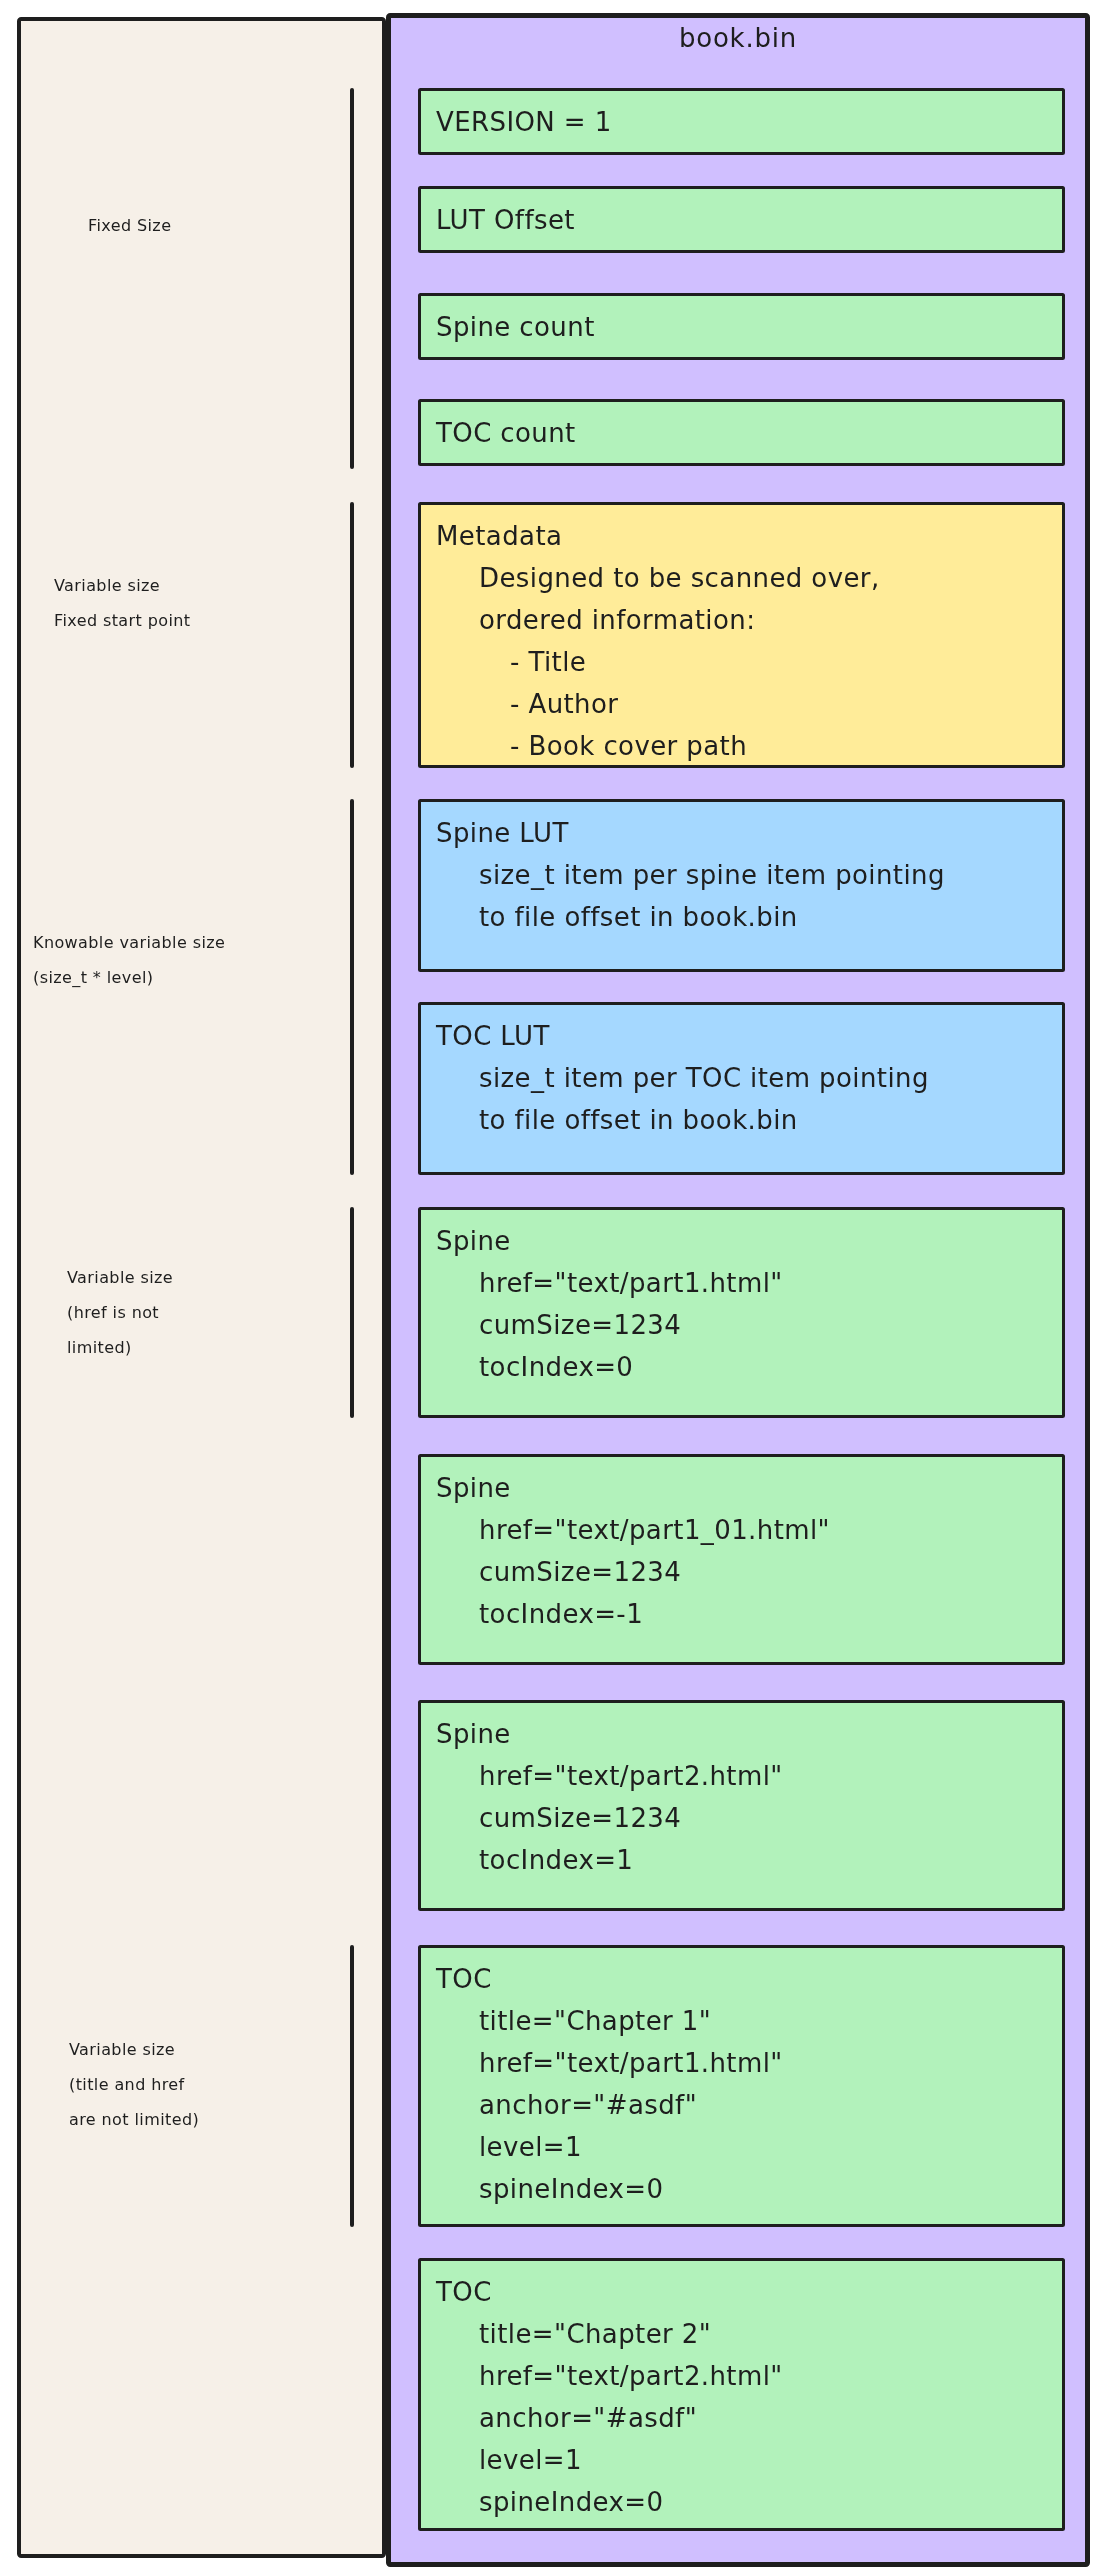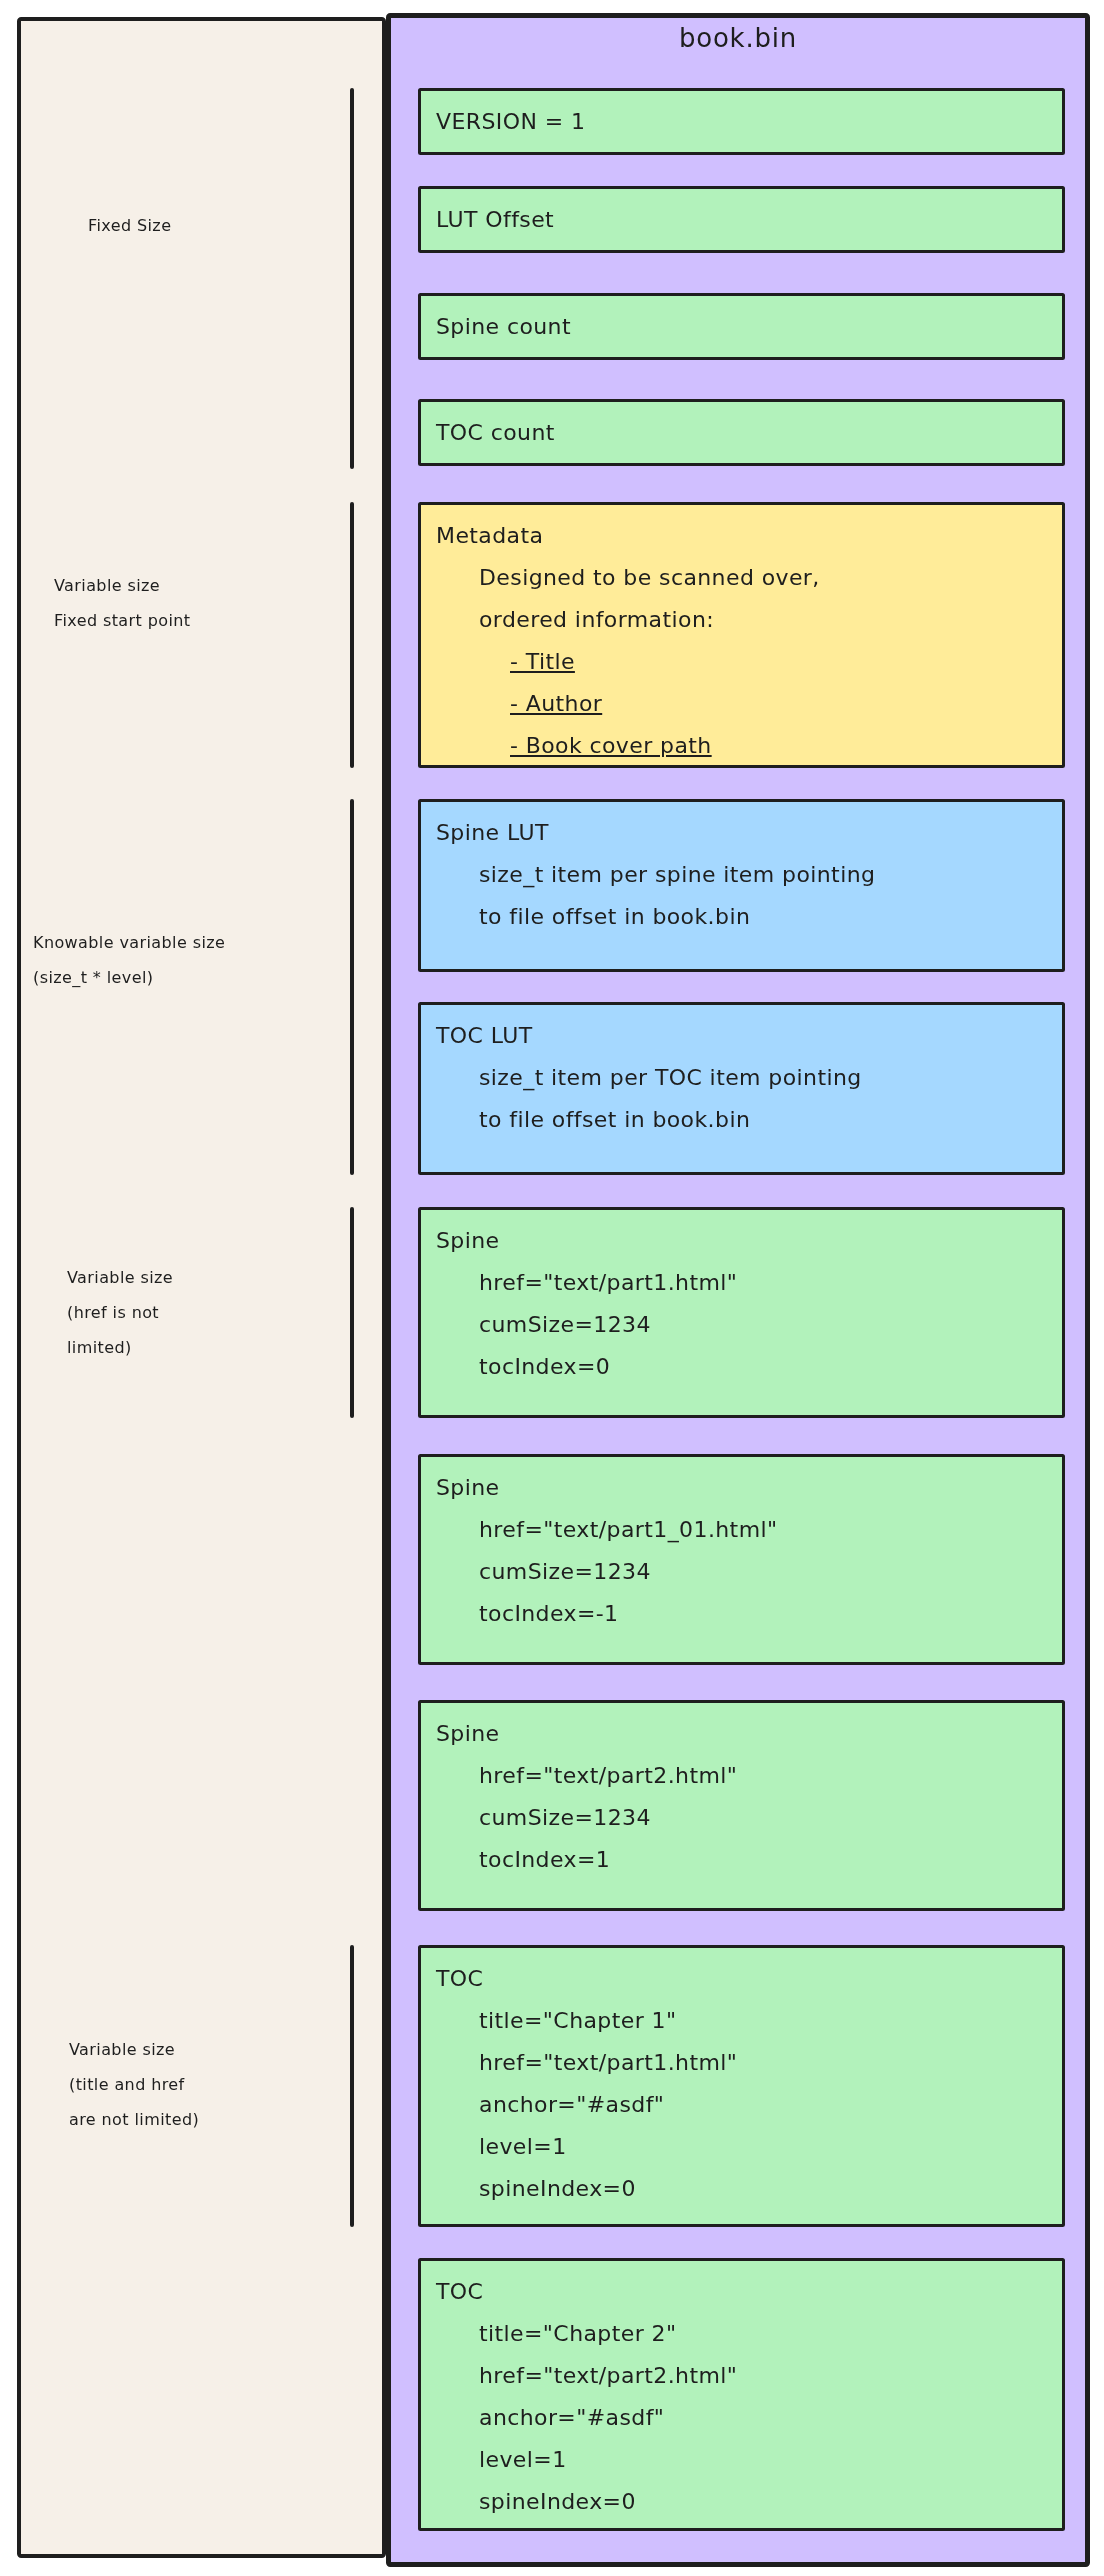--- a/index.html
+++ b/index.html
@@ -19,25 +19,25 @@
   }
   .bin-title{
     position:absolute;left:386px;top:20px;width:704px;height:37px;
     text-align:center;font-size:26px;line-height:37px;letter-spacing:0.8px;
   }
   
   .box{
     position:absolute;left:418px;width:647px;
     border:3.3px solid #1e1e1e;border-radius:2.5px;
     padding:10px 11.7px 0 15px;box-sizing:border-box;
-    font-size:22px;letter-spacing:0.4px;
+    font-size:26px;letter-spacing:0.4px;
   }
   .box .line{line-height:42px;white-space:nowrap;}
   .box .ind1{padding-left:43px;}
-  .box .ind2{padding-left:74px;text-decoration:underline;}
+  .box .ind2{padding-left:74px;}
   .green {background:#b2f2bb;}
   .yellow{background:#ffec99;}
   .blue  {background:#a5d8ff;}
 
   .b-version    {top:88px;height:67px;}
   .b-lut-offset {top:186px;height:67px;}
   .b-spine-count{top:293px;height:67px;}
   .b-toc-count  {top:399px;height:67px;}
   .b-metadata   {top:502px;height:266px;}
   .b-spine-lut  {top:799px;height:173px;}

